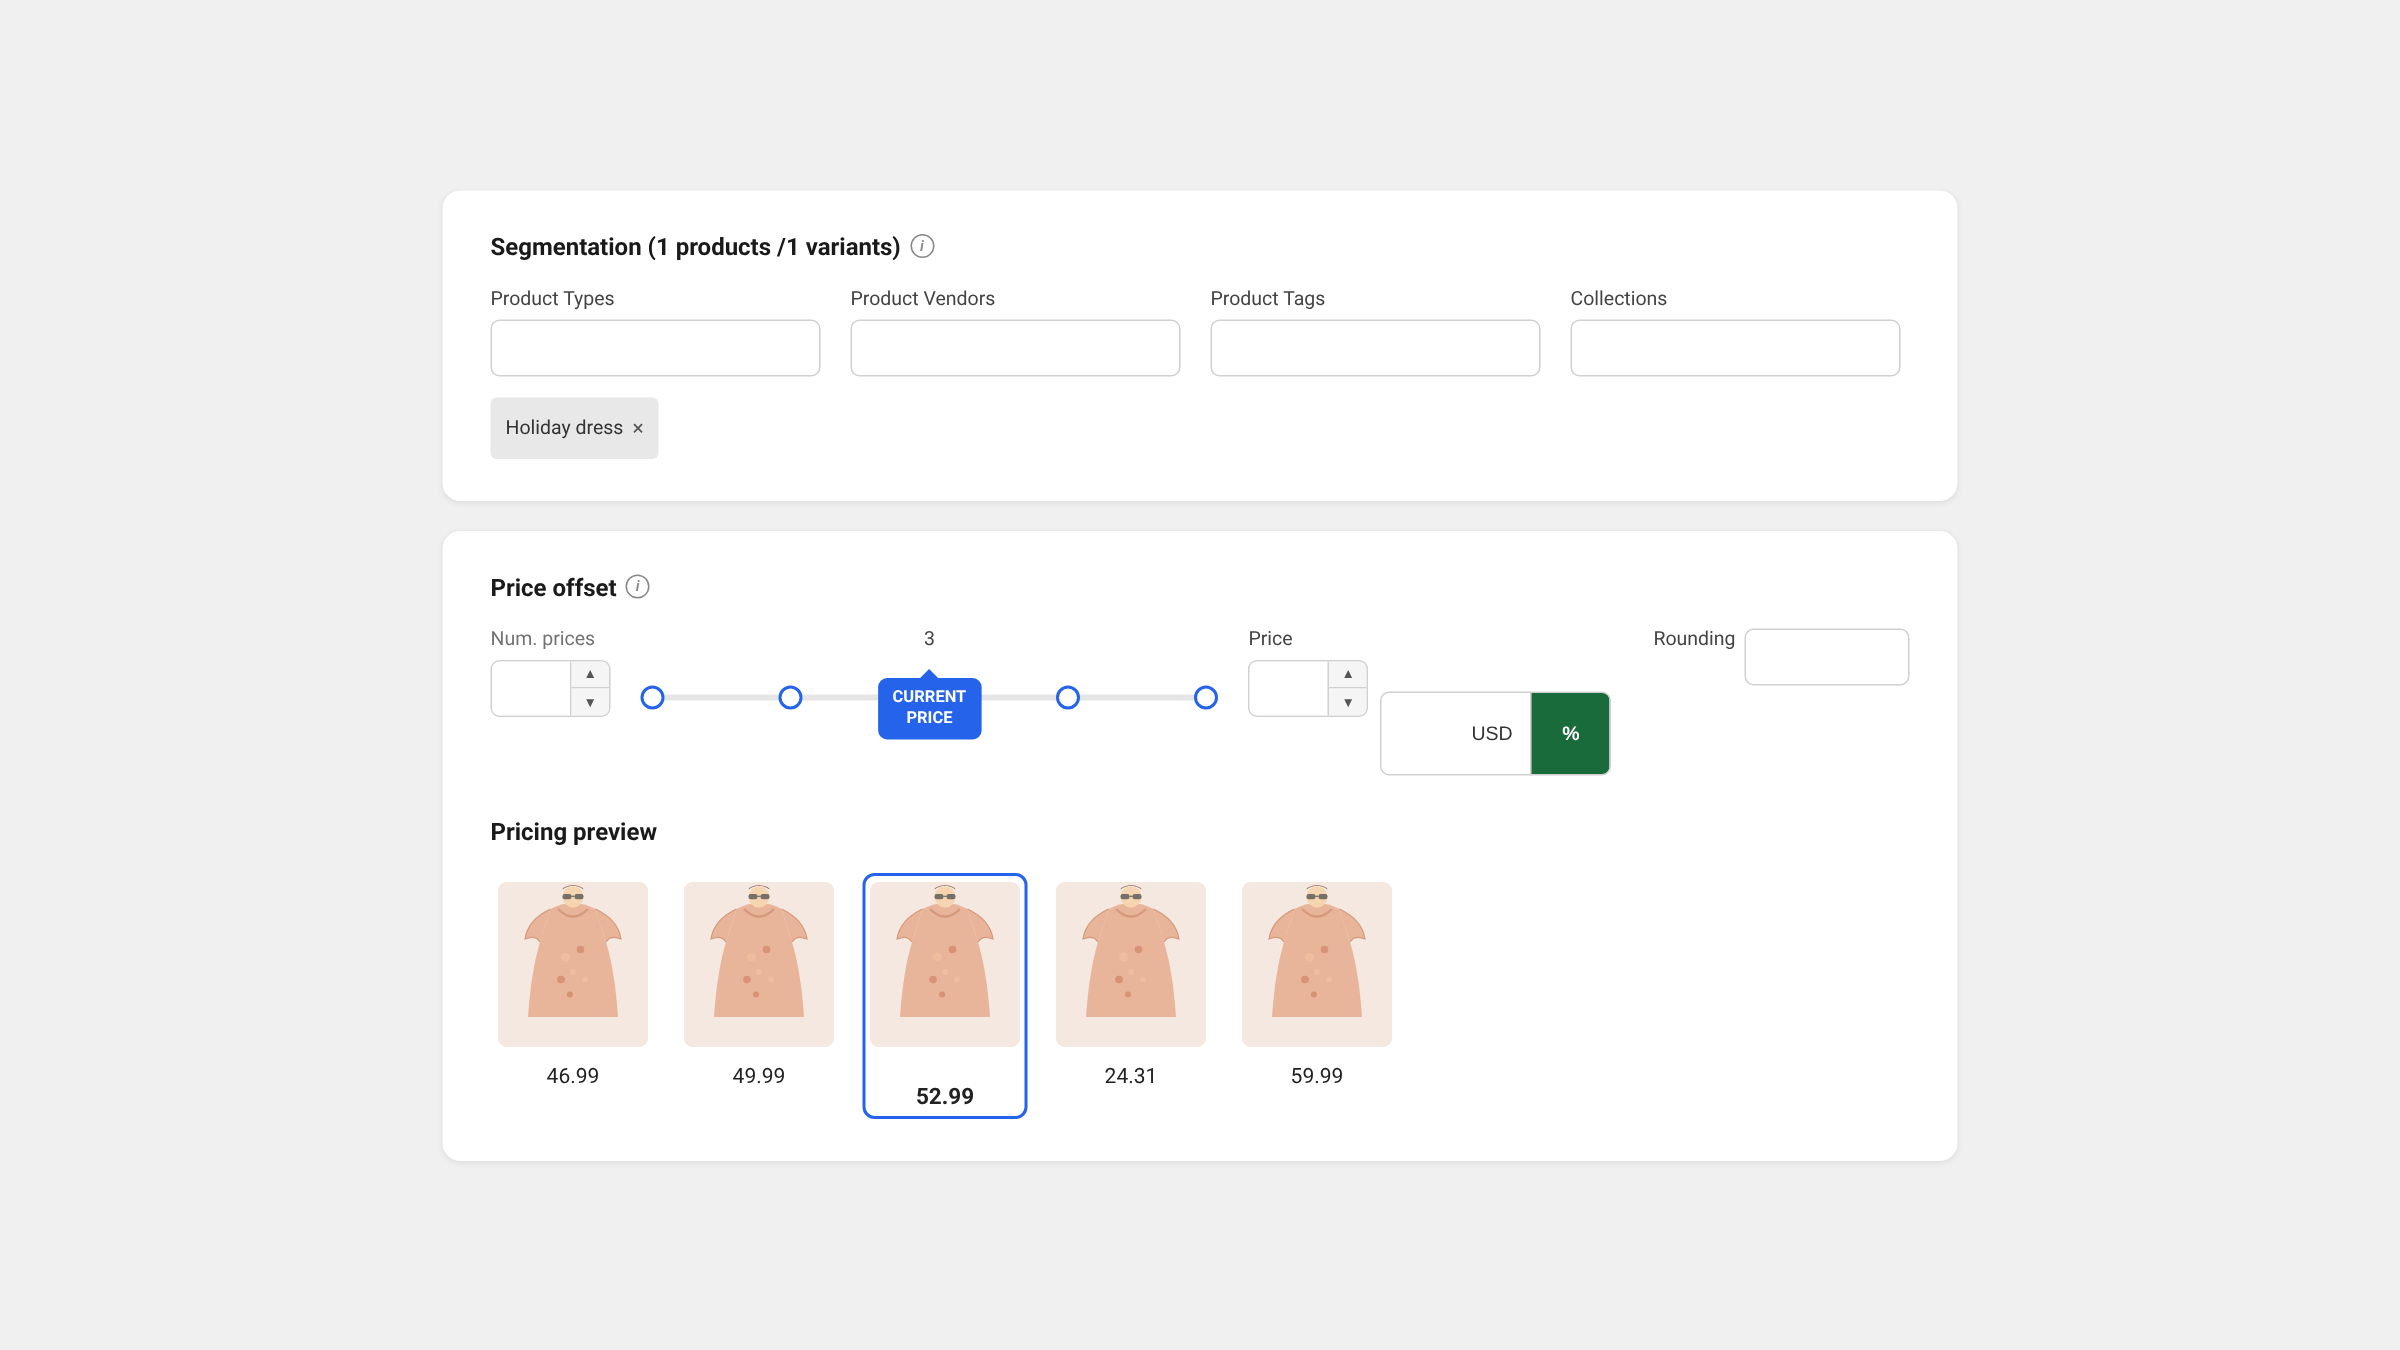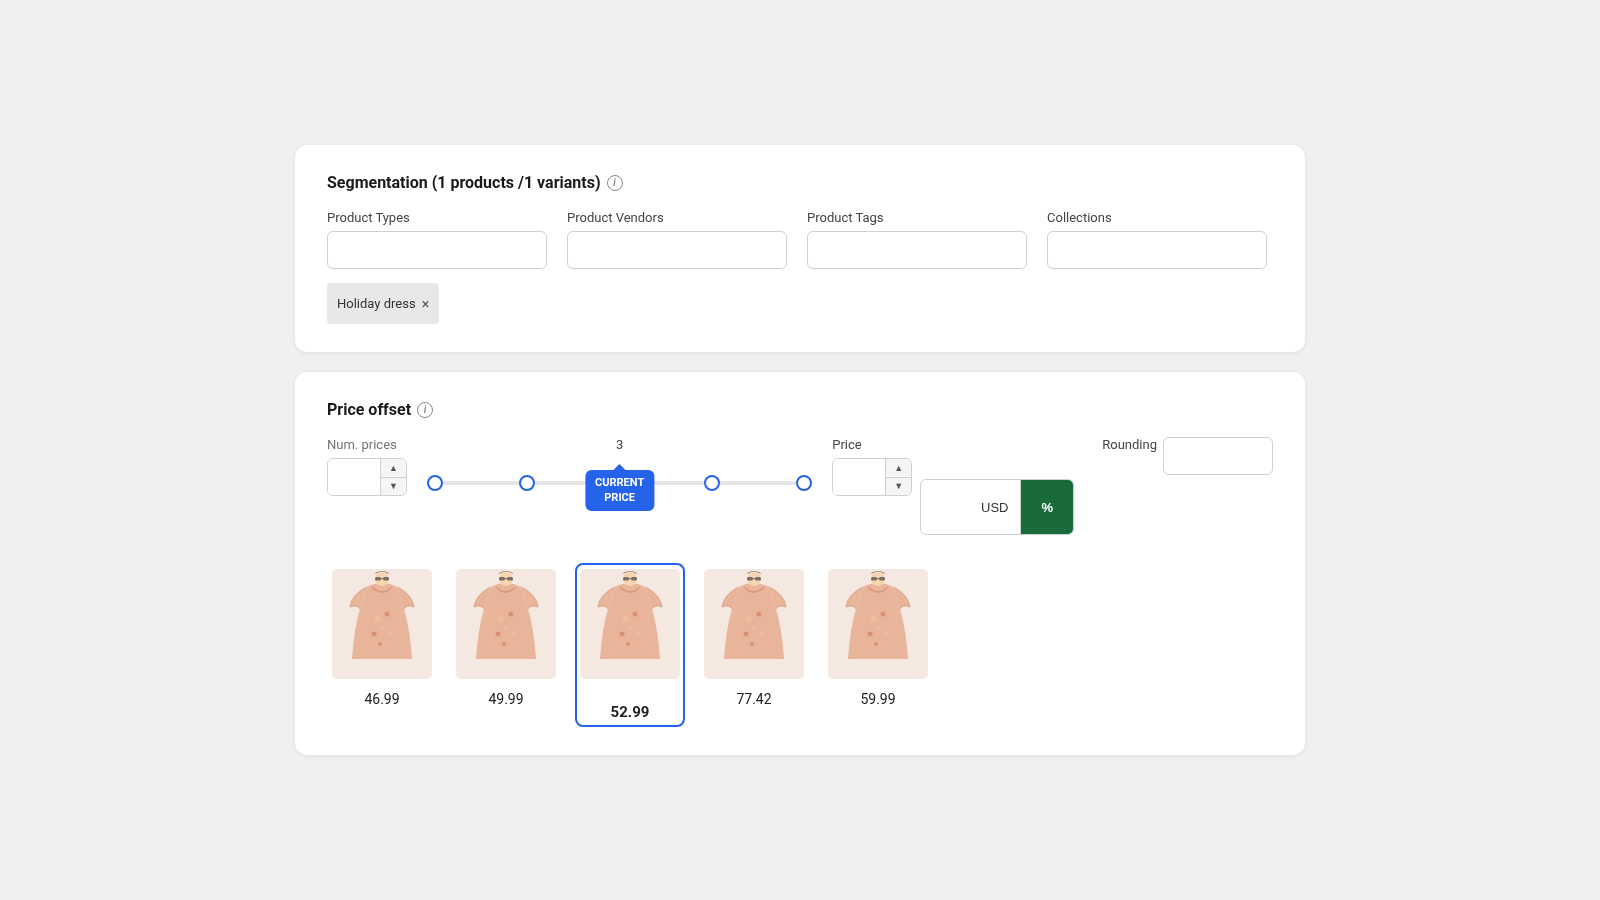--- a/index.html
+++ b/index.html
@@ -428,20 +428,21 @@
         </div>
       </div>
 
       <div class="rounding-group">
         <label>Rounding</label>
         <input type="text" style="">
       </div>
     </div>
 
     <div>
+      <div class="pricing-preview-title">Pricing preview</div>
       <div class="product-cards-row" id="product-cards-row">
 
       <div class="product-card">
             <div><svg viewBox="0 0 100 110" xmlns="http://www.w3.org/2000/svg" class="dress-svg" style="background:#f5e5db; border-radius:6px;">
 
     <rect width="100" height="110" fill="#f5e8e0"></rect>
 
     <path d="M35,18 Q50,10 65,18 L72,40 Q78,60 80,90 L20,90 Q22,60 28,40 Z" fill="#e8b49a"></path>
 
     <path d="M40,18 Q50,28 60,18" fill="none" stroke="#d4997a" stroke-width="1.5"></path>
@@ -544,21 +545,21 @@
     <circle cx="48" cy="75" r="2" fill="#c87050" opacity="0.5"></circle>
 
     <circle cx="50" cy="10" r="7" fill="#f5d5b0"></circle>
 
     <rect x="43" y="8" width="6" height="3.5" rx="1.5" fill="#555" opacity="0.8"></rect>
     <rect x="51" y="8" width="6" height="3.5" rx="1.5" fill="#555" opacity="0.8"></rect>
     <line x1="49" y1="9.5" x2="51" y2="9.5" stroke="#555" stroke-width="0.8"></line>
 
     <path d="M43,5 Q50,0 57,5 Q57,3 50,2 Q43,3 43,5" fill="#8B6355"></path>
   </svg></div>
-            <div class="product-price">77.42</div>
+            <div class="product-price">24.31</div>
           </div>
           <div class="product-card">
             <div><svg viewBox="0 0 100 110" xmlns="http://www.w3.org/2000/svg" class="dress-svg" style="background:#f5e5db; border-radius:6px;">
 
     <rect width="100" height="110" fill="#f5e8e0"></rect>
 
     <path d="M35,18 Q50,10 65,18 L72,40 Q78,60 80,90 L20,90 Q22,60 28,40 Z" fill="#e8b49a"></path>
 
     <path d="M40,18 Q50,28 60,18" fill="none" stroke="#d4997a" stroke-width="1.5"></path>
 

